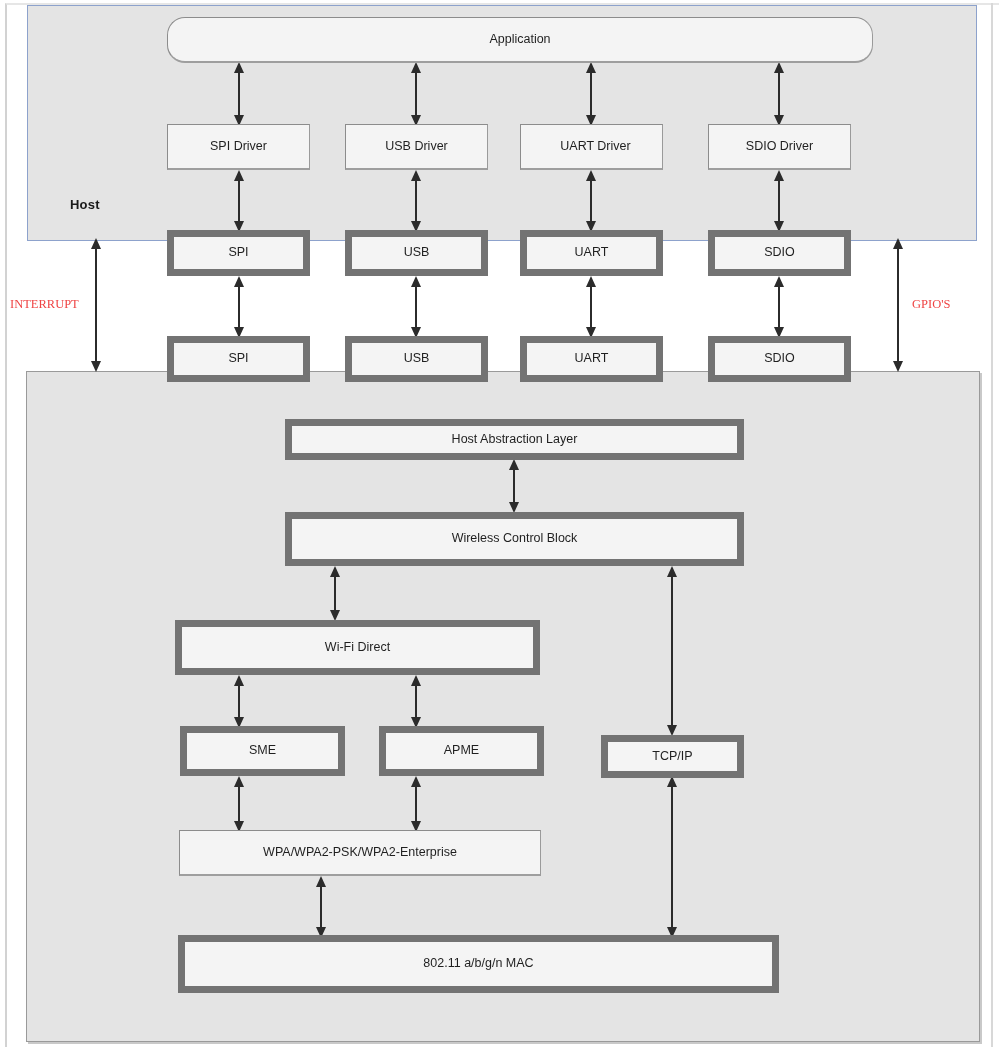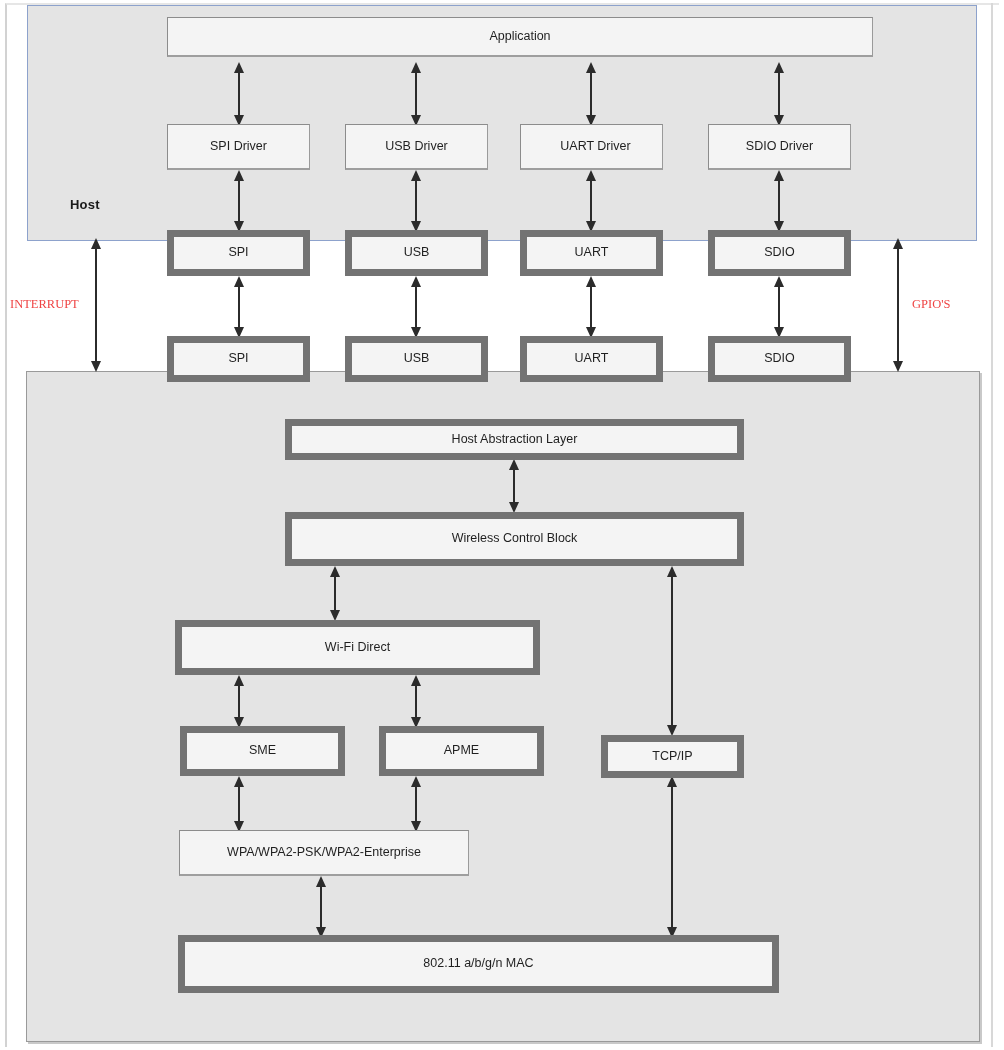--- a/index.html
+++ b/index.html
@@ -277,21 +277,21 @@
   </div>
 
   <div class="arrow" style="left:665px;top:776px;width:14px;height:162px;">
     <svg width="14" height="162" viewBox="0 0 14 162">
       <line x1="7" y1="7" x2="7" y2="155" stroke="#2b2b2b" stroke-width="2"></line>
       <polygon points="7,0 12,11 2,11" fill="#2b2b2b"></polygon>
       <polygon points="7,162 12,151 2,151" fill="#2b2b2b"></polygon>
     </svg>
   </div>
 
-  <div class="box" style="left:167px;top:17px;width:706px;height:40px;">Application</div>
+  <div class="box" style="left:167px;top:17px;width:706px;height:46px;border-radius:18px;">Application</div>
 
   <div class="box" style="left:167px;top:124px;width:143px;height:46px;">SPI Driver</div>
   <div class="box" style="left:345px;top:124px;width:143px;height:46px;">USB Driver</div>
   <div class="box" style="left:520px;top:124px;width:143px;height:46px;padding-left:8px;">UART Driver</div>
   <div class="box" style="left:708px;top:124px;width:143px;height:46px;">SDIO Driver</div>
 
   <div class="box plain" style="left:167px;top:230px;width:143px;height:46px;">SPI</div>
   <div class="box plain" style="left:345px;top:230px;width:143px;height:46px;">USB</div>
   <div class="box plain" style="left:520px;top:230px;width:143px;height:46px;">UART</div>
   <div class="box plain" style="left:708px;top:230px;width:143px;height:46px;">SDIO</div>
@@ -304,17 +304,17 @@
   <div class="box plain" style="left:285px;top:419px;width:459px;height:41px;">Host Abstraction Layer</div>
 
   <div class="box plain" style="left:285px;top:512px;width:459px;height:54px;">Wireless Control Block</div>
 
   <div class="box plain" style="left:175px;top:620px;width:365px;height:55px;">Wi-Fi Direct</div>
 
   <div class="box plain" style="left:180px;top:726px;width:165px;height:50px;">SME</div>
   <div class="box plain" style="left:379px;top:726px;width:165px;height:50px;">APME</div>
   <div class="box plain" style="left:601px;top:735px;width:143px;height:43px;">TCP/IP</div>
 
-  <div class="box" style="left:179px;top:830px;width:290px;height:46px;">WPA/WPA2-PSK/WPA2-Enterprise</div>
+  <div class="box" style="left:179px;top:830px;width:362px;height:46px;">WPA/WPA2-PSK/WPA2-Enterprise</div>
 
   <div class="box plain" style="left:178px;top:935px;width:601px;height:58px;">802.11 a/b/g/n MAC</div>
 
 </div>
 
 </body></html>

